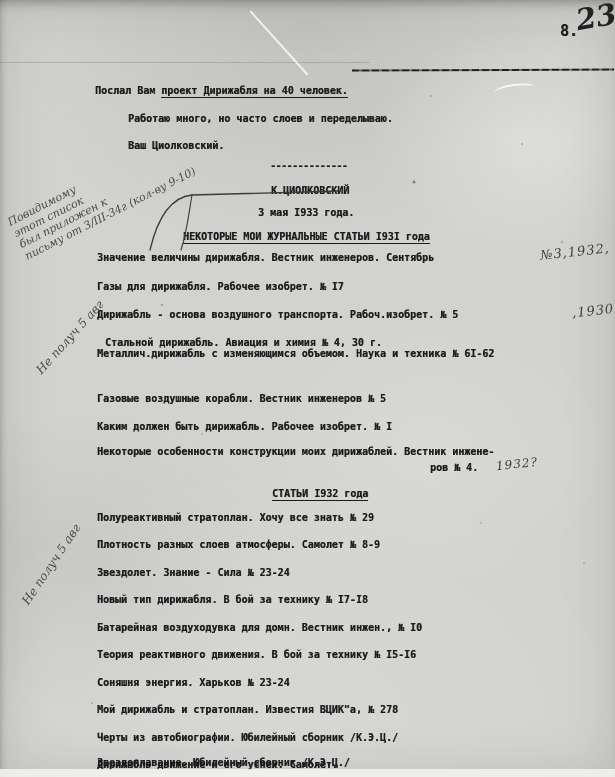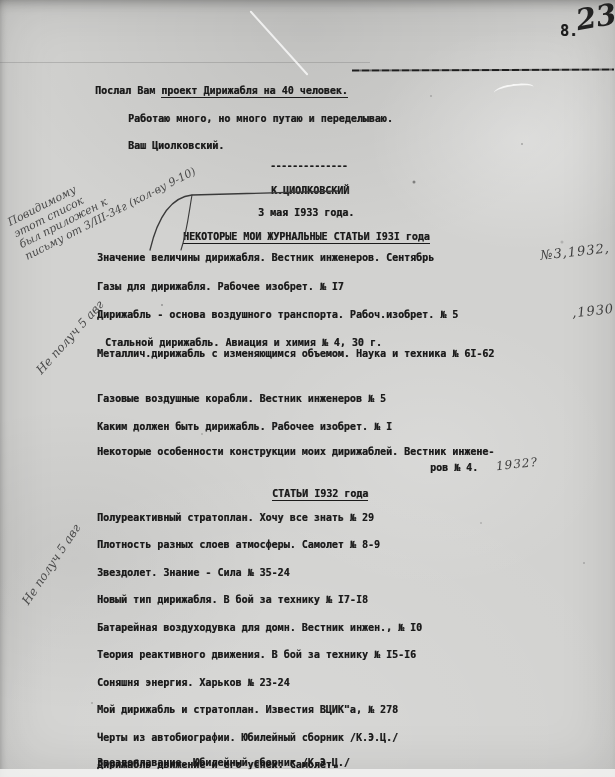--- a/index.html
+++ b/index.html
@@ -88,21 +88,21 @@
 <div class="crease-line"></div>
 <div class="scratch-line"></div>
 <div class="white-scratch"></div>
 <div class="white-arc"></div>
 <div class="speckles"></div>
 
 <div class="pagenum-hand">23</div>
 <div class="typed pagenum-typed">8.</div>
 
 <div class="typed" style="left:95px;top:83px;"><span>Послал Вам </span><span class="u">проект Дирижабля на 40 человек.</span></div>
-<div class="typed" style="left:128px;top:111px;">Работаю много, но много путаю и переделываю.</div>
+<div class="typed" style="left:128px;top:111px;">Работаю много, но часто слоев и переделываю.</div>
 <div class="typed" style="left:128px;top:138px;text-align:right;">Ваш Циолковский.</div>
 <div class="typed" style="left:270px;top:158px;letter-spacing:-0.5px;">--------------</div>
 <div class="typed" style="left:271px;top:183px;">К.ЦИОЛКОВСКИЙ</div>
 <div class="typed" style="left:258px;top:205px;">3 мая I933 года.</div>
 
 <div class="typed" style="left:183px;top:229px;"><span class="u">НЕКОТОРЫЕ МОИ ЖУРНАЛЬНЫЕ СТАТЬИ I93I года</span></div>
 
 <div class="typed" style="left:97px;top:250px;">Значение величины дирижабля. Вестник инженеров. Сентябрь</div>
 <div class="hand hand-ann" style="left:540px;top:244px;">№3,1932,</div>
 <div class="typed" style="left:97px;top:279px;">Газы для дирижабля. Рабочее изобрет. № I7</div>
@@ -113,21 +113,21 @@
 <div class="typed" style="left:97px;top:391px;">Газовые воздушные корабли. Вестник инженеров № 5</div>
 <div class="typed" style="left:97px;top:419px;">Каким должен быть дирижабль. Рабочее изобрет. № I</div>
 <div class="typed" style="left:97px;top:444px;">Некоторые особенности конструкции моих дирижаблей. Вестник инжене-</div>
 <div class="typed" style="left:430px;top:460px;">ров № 4.</div>
 <div class="hand hand-ann" style="left:496px;top:457px;font-size:12px;">1932?</div>
 
 <div class="typed" style="left:272px;top:486px;"><span class="u">СТАТЬИ I932 года</span></div>
 
 <div class="typed" style="left:97px;top:510px;">Полуреактивный стратоплан. Хочу все знать № 29</div>
 <div class="typed" style="left:97px;top:537px;">Плотность разных слоев атмосферы. Самолет № 8-9</div>
-<div class="typed" style="left:97px;top:565px;">Звездолет. Знание - Сила № 35-24</div>
+<div class="typed" style="left:97px;top:565px;">Звездолет. Знание - Сила № 23-24</div>
 <div class="typed" style="left:97px;top:592px;">Новый тип дирижабля. В бой за технику № I7-I8</div>
 <div class="typed" style="left:97px;top:620px;">Батарейная воздуходувка для домн. Вестник инжен., № I0</div>
 <div class="typed" style="left:97px;top:647px;">Теория реактивного движения. В бой за технику № I5-I6</div>
 <div class="typed" style="left:97px;top:675px;">Соняшня энергия. Харьков № 23-24</div>
 <div class="typed" style="left:97px;top:702px;">Мой дирижабль и стратоплан. Известия ВЦИК"а, № 278</div>
 <div class="typed" style="left:97px;top:730px;">Черты из автобиографии. Юбилейный сборник /К.Э.Ц./</div>
 <div class="typed" style="left:97px;top:755px;">Звездоплавание. Юбилейный сборник /К.Э.Ц./</div>
 
 <div class="typed" style="left:97px;top:757px;">Дирижабль движение и его успех. Самолет.</div>
 

